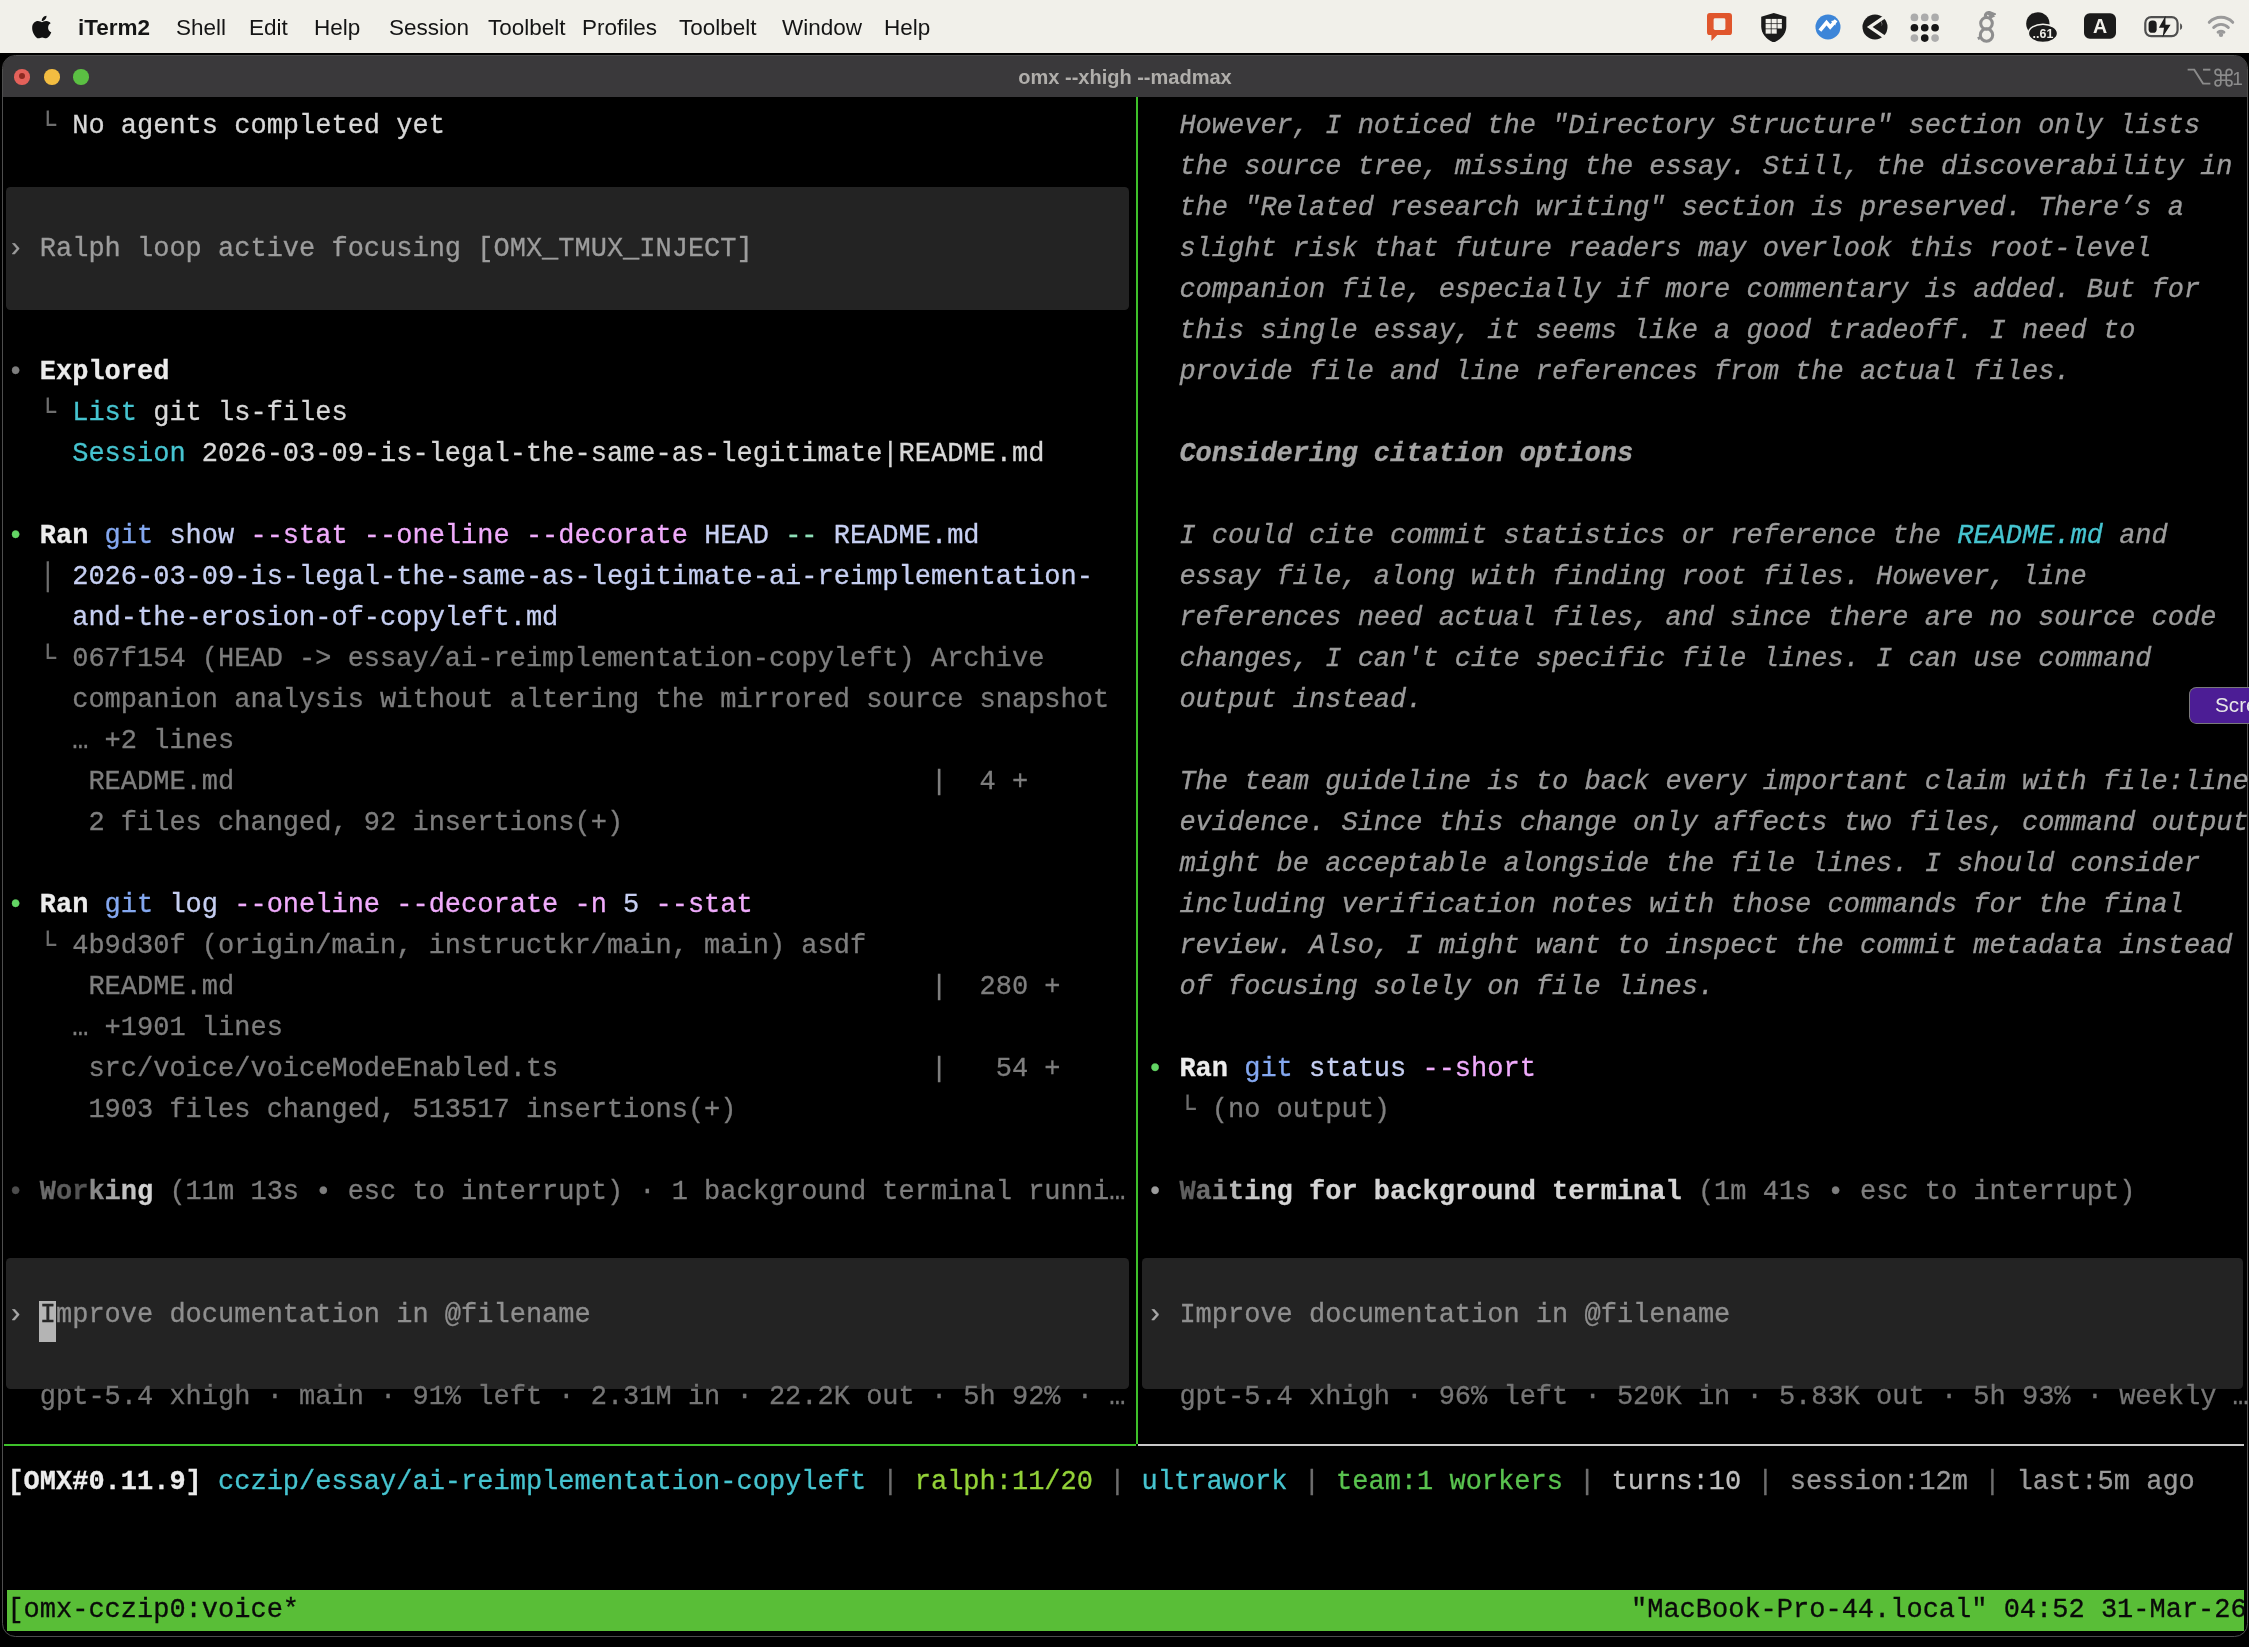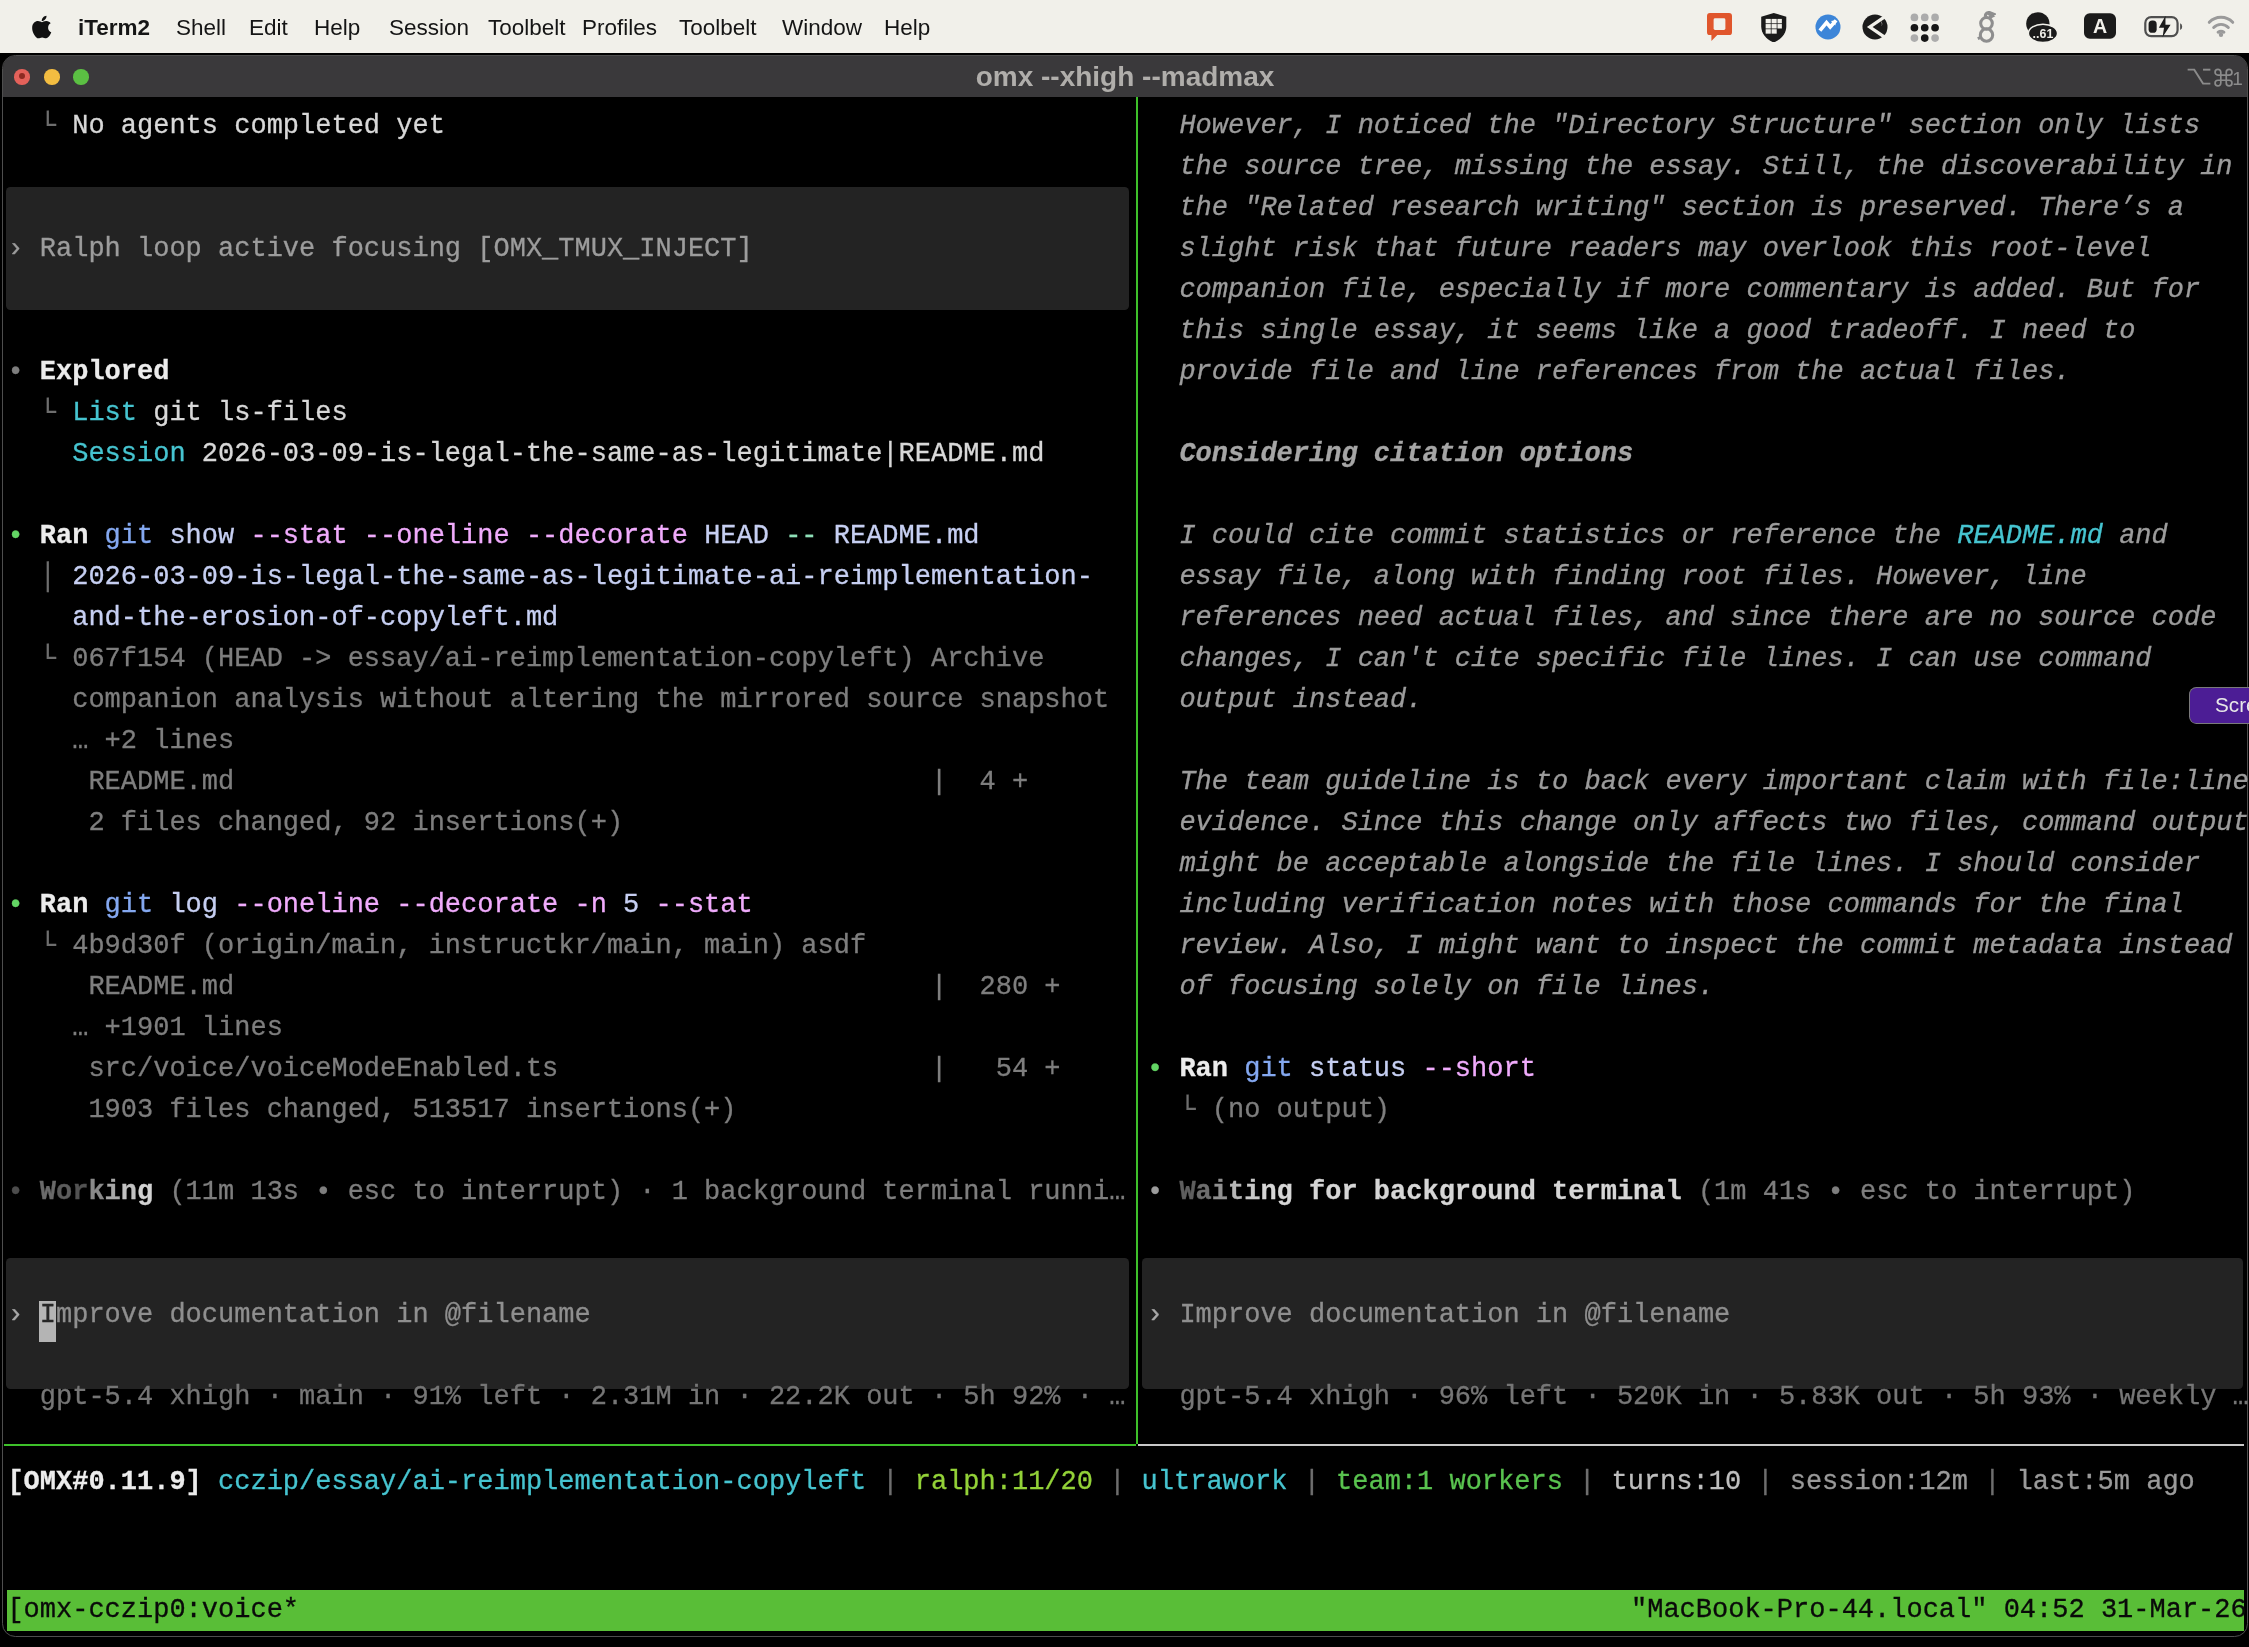--- a/index.html
+++ b/index.html
@@ -2,21 +2,21 @@
 <html style="font-size:11.8px"><head><meta charset="utf-8"><style>
 html,body{margin:0;padding:0;width:2250px;height:1648px;background:#000;overflow:hidden}
 #page{position:absolute;left:0;top:0;width:2250px;height:1648px;background:#000}
 .sans{font-family:"Liberation Sans",sans-serif}
 .mono{font-family:"Liberation Mono",monospace;font-size:27px;line-height:41px;white-space:pre;position:absolute;margin:0;color:#d8d8d8;-webkit-text-stroke:0.3px currentColor}
 #menubar{position:absolute;left:0;top:0;width:2250px;height:53px;background:#f1f0ea}
 .mi{position:absolute;top:0;height:71px;line-height:55px;font-size:22.5px;color:#151515}
 #window{position:absolute;left:1.5px;top:55px;width:2244px;height:1580px;background:#000;border:1.5px solid #4e4e4e;border-radius:13.3px}
 #titlebar{position:absolute;left:3px;top:56px;width:2244px;height:41px;background:#3a393b;border-radius:11.8px 11.8px 0 0}
 .tl{position:absolute;width:15.5px;height:15.5px;border-radius:50%}
-#title{position:absolute;left:0;top:55px;width:2250px;height:42px;line-height:44px;text-align:center;font-weight:bold;font-size:28px;color:#b0aeab}.gy{color:#7e7e7e}.g2{color:#9c9c9c}.dg{color:#4c4c4c}
+#title{position:absolute;left:0;top:55px;width:2250px;height:42px;line-height:44px;text-align:center;font-weight:bold;font-size:20px;color:#b0aeab}.gy{color:#7e7e7e}.g2{color:#9c9c9c}.dg{color:#4c4c4c}
 .cy{color:#46c4d0}.bl{color:#84a8f0}.pw{color:#c6cff2}.sa{color:#f0abfc}
 .mi2{color:#8fe0b8}.gn{color:#63d564}.wb{color:#ececec;font-weight:bold}
 .tr{color:#6e6e6e}
 .box{position:absolute;background:#232323;border-radius:4.4px}
 #divider{position:absolute;left:1136px;top:97px;width:2.2px;height:1347px;background:#3ec02a}
 #hlineL{position:absolute;left:4.4px;top:1444px;width:1132px;height:2.2px;background:#3ec02a}
 #hlineR{position:absolute;left:1138px;top:1444px;width:1106px;height:2.2px;background:#c9c9c9}
 #tmuxbar{position:absolute;left:6.6px;top:1590px;width:2237px;height:41px;background:#59be37}
 .blk{color:#0a0a0a}
 #screbox{position:absolute;left:2189px;top:687px;width:61px;height:37px;background:#4c1d95;border:1.5px solid #7a7a7a;border-right:none;border-radius:7.4px 0 0 7.4px;color:#e8e8e8;font-size:20.7px;line-height:34px;padding-left:25px;box-sizing:border-box}

